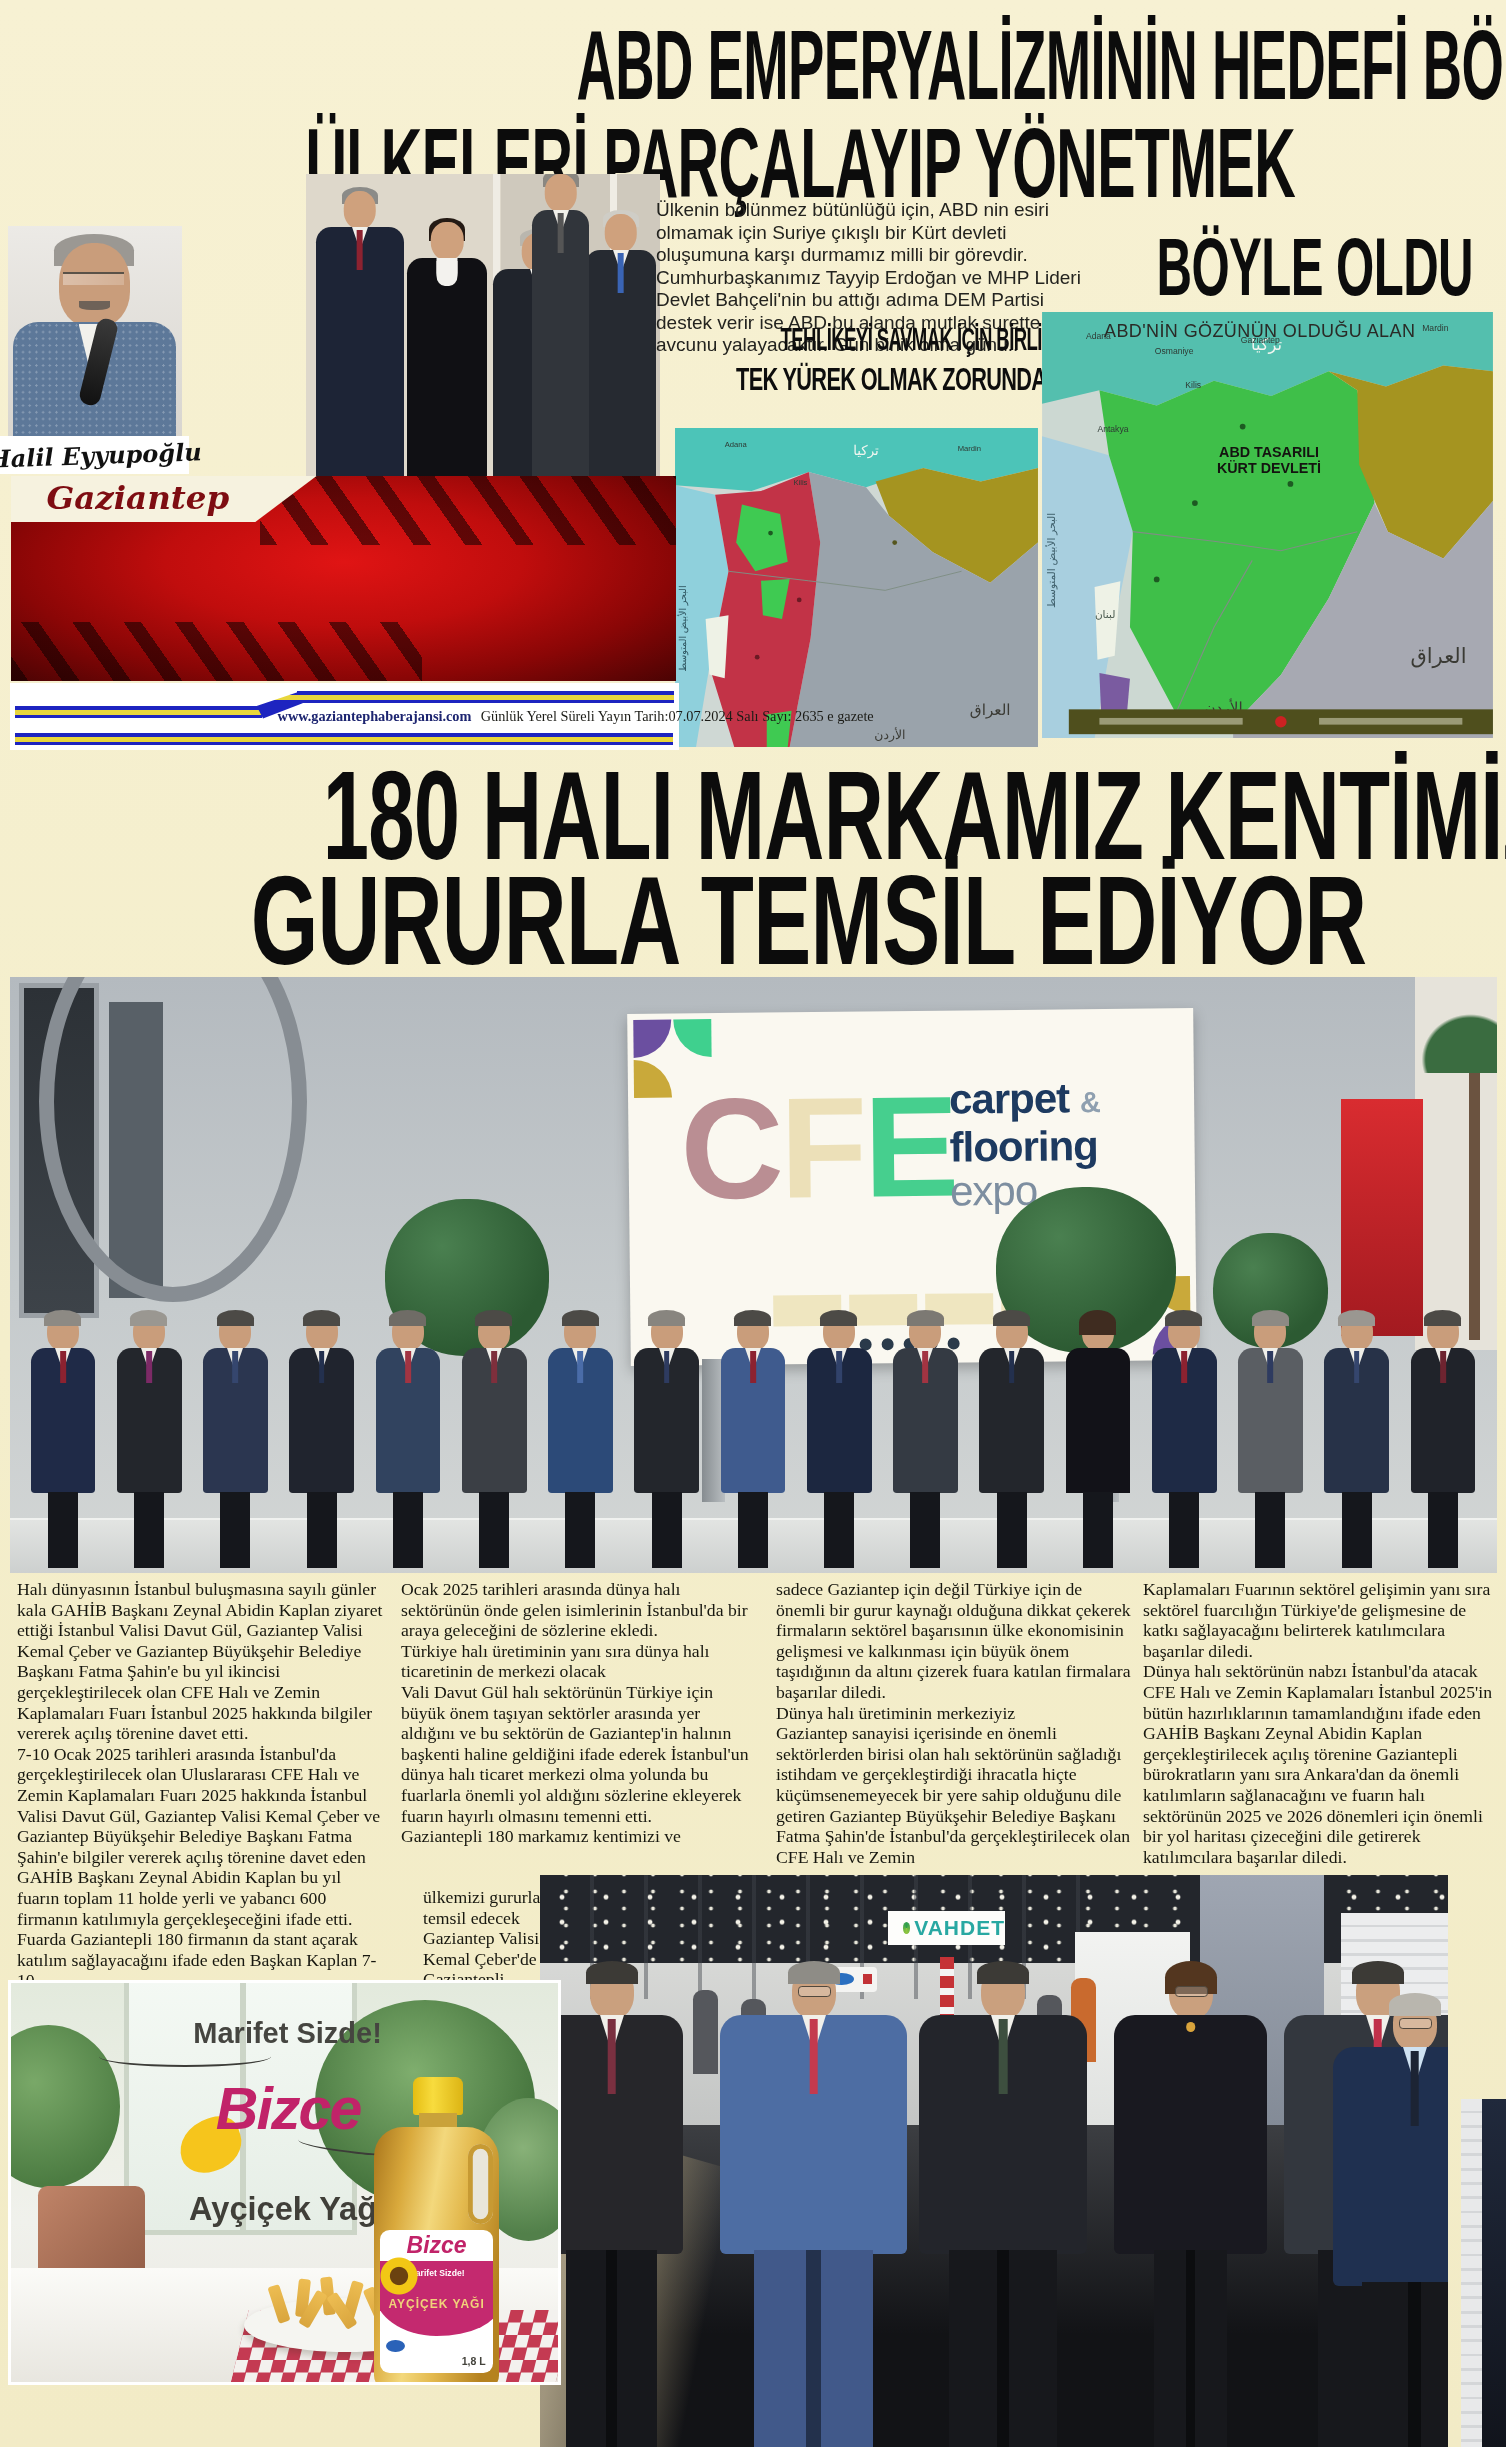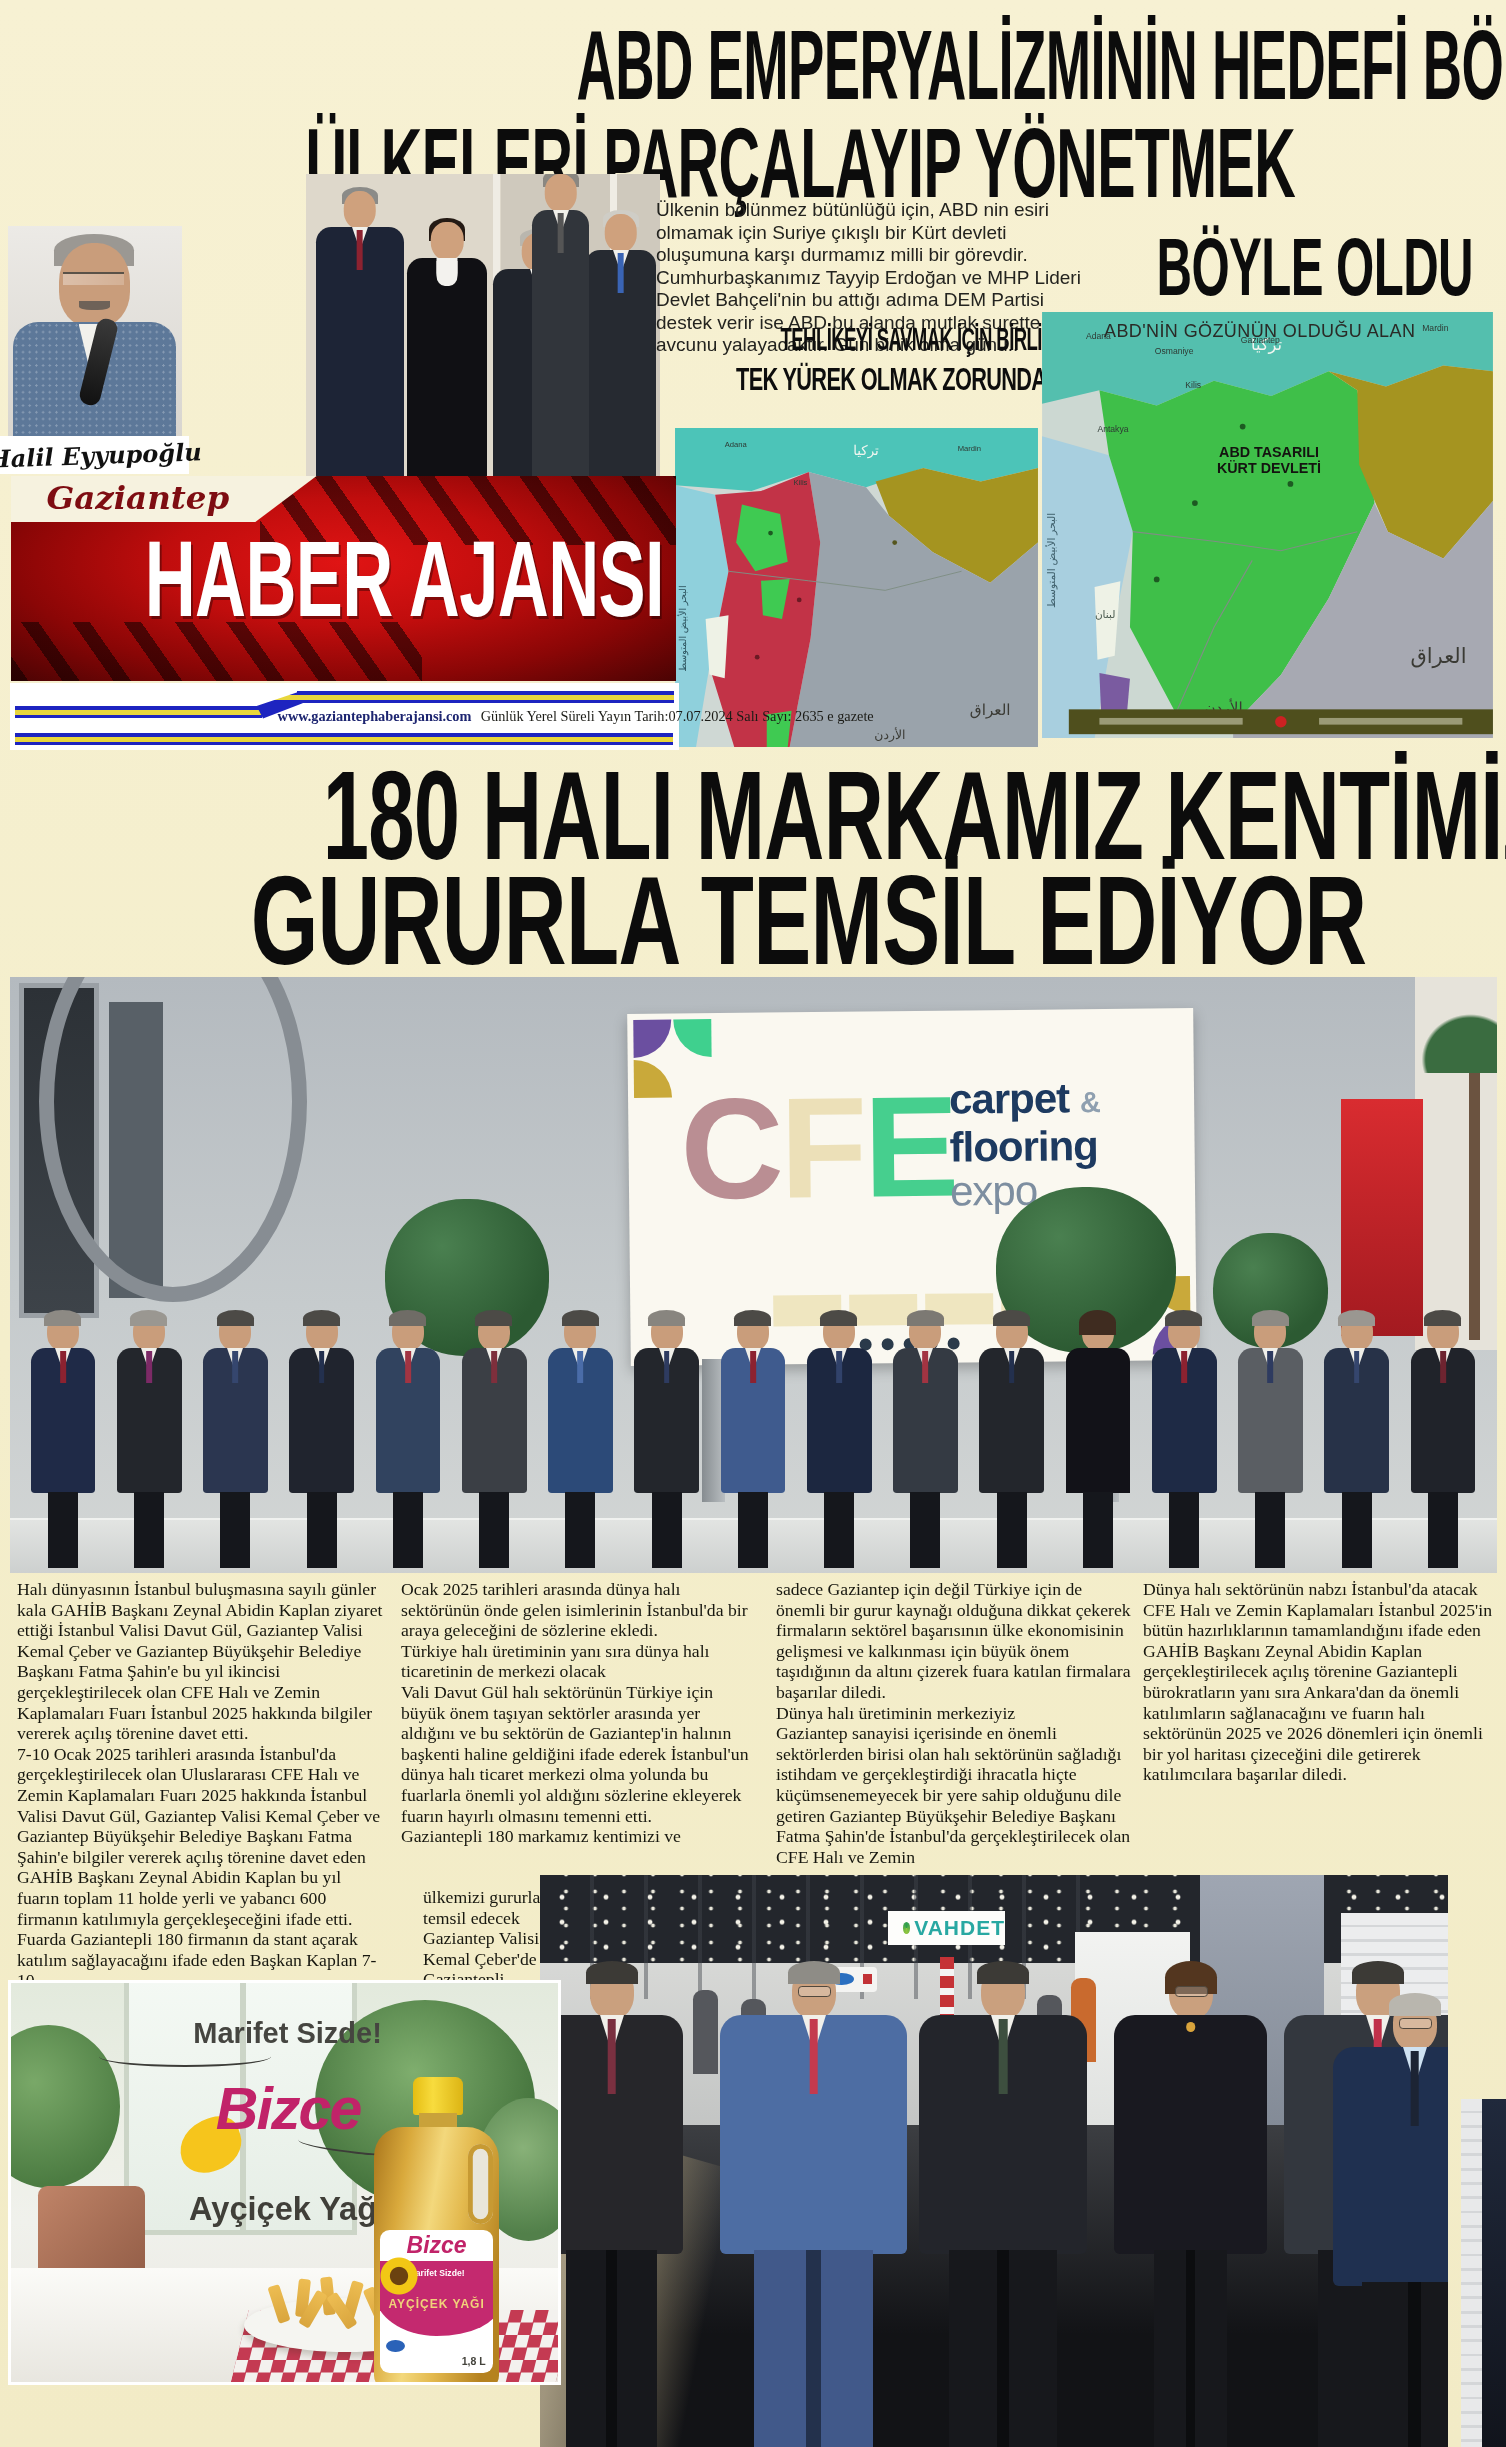--- a/index.html
+++ b/index.html
@@ -359,23 +359,20 @@
       <circle cx="86" cy="240" r="2.5" fill="#6b1a24"></circle>
         <circle cx="230" cy="120" r="2.5" fill="#55561e"></circle>
     </svg>
   </div>
 
   <div class="abs banner">
     <div class="str a"></div>
     <div class="str b"></div>
     <div class="notch"></div>
     <div class="city">Gaziantep</div>
-    <div class="agency">
-      <span class="cx" style="--sx:.66">HABER AJANSI</span>
-    </div>
   </div>
 
   <div class="abs sep">
     <div class="stripe s1"></div>
     <div class="step"></div>
     <div class="stripe s2"></div>
     <div class="stripe s3"></div>
     <div class="line">
       <span class="site">www.gaziantephaberajansi.com</span>
       <span class="issue">Günlük Yerel Süreli Yayın Tarih:07.07.2024 Salı Sayı: 2635 e gazete</span>
@@ -541,20 +538,21 @@
   <div class="col" id="col2b">
     <p>ülkemizi gururla temsil edecek</p>
     <p>Gaziantep Valisi Kemal Çeber'de Gaziantepli markaların global markalar arasında ilk sıralarda yer almasının</p>
   </div>
   <div class="col" id="col3">
     <p>sadece Gaziantep için değil Türkiye için de önemli bir gurur kaynağı olduğuna dikkat çekerek firmaların sektörel başarısının ülke ekonomisinin gelişmesi ve kalkınması için büyük önem taşıdığının da altını çizerek fuara katılan firmalara başarılar diledi.</p>
     <p>Dünya halı üretiminin merkeziyiz</p>
     <p>Gaziantep sanayisi içerisinde en önemli sektörlerden birisi olan halı sektörünün sağladığı istihdam ve gerçekleştirdiği ihracatla hiçte küçümsenemeyecek bir yere sahip olduğunu dile getiren Gaziantep Büyükşehir Belediye Başkanı Fatma Şahin'de İstanbul'da gerçekleştirilecek olan CFE Halı ve Zemin</p>
   </div>
   <div class="col" id="col4">
+    <p>Kaplamaları Fuarının sektörel gelişimin yanı sıra sektörel fuarcılığın Türkiye'de gelişmesine de katkı sağlayacağını belirterek katılımcılara başarılar diledi.</p>
     <p>Dünya halı sektörünün nabzı İstanbul'da atacak</p>
     <p>CFE Halı ve Zemin Kaplamaları İstanbul 2025'in bütün hazırlıklarının tamamlandığını ifade eden GAHİB Başkanı Zeynal Abidin Kaplan gerçekleştirilecek açılış törenine Gaziantepli bürokratların yanı sıra Ankara'dan da önemli katılımların sağlanacağını ve fuarın halı sektörünün 2025 ve 2026 dönemleri için önemli bir yol haritası çizeceğini dile getirerek katılımcılara başarılar diledi.</p>
   </div>
 
   <div class="abs bphoto">
     <div class="hallwall"></div>
     <div class="ceiling"></div>
     <div class="truss"></div>
     <div class="doorway"></div>
     <div class="panelband"></div>

